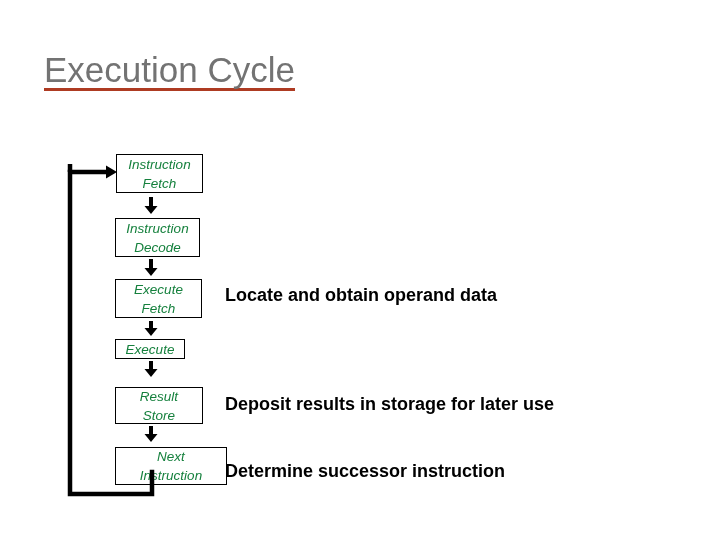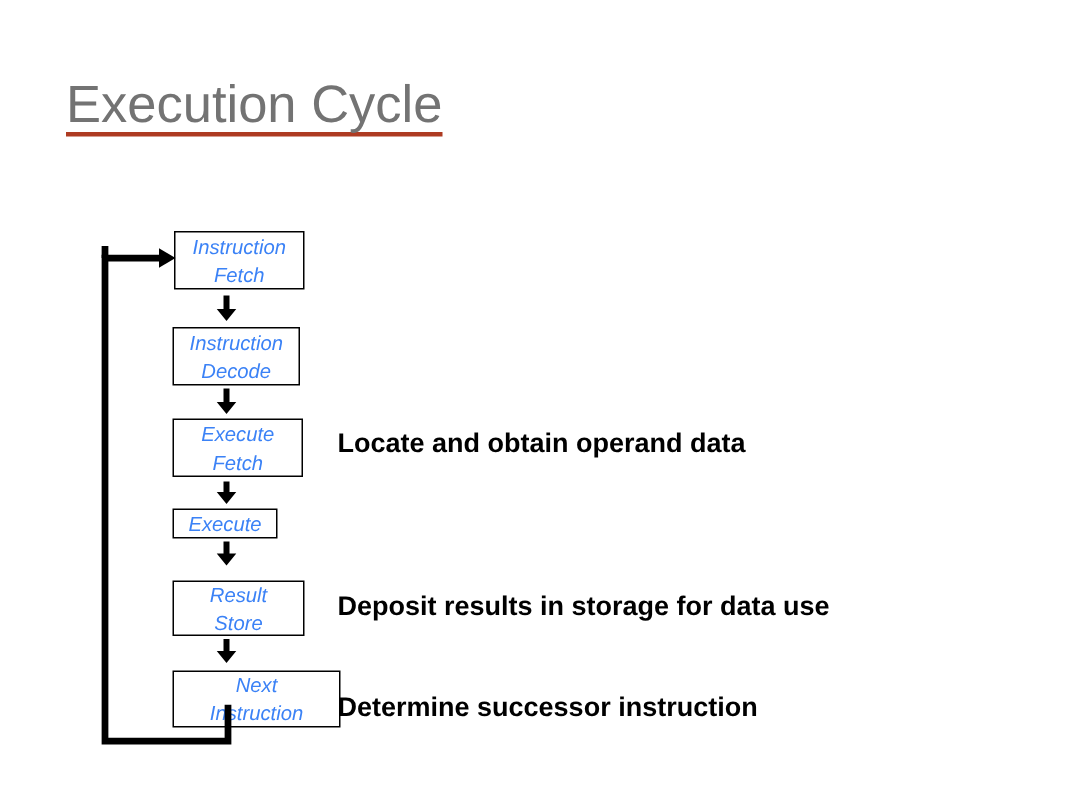--- a/index.html
+++ b/index.html
@@ -33,21 +33,21 @@
     box-sizing: border-box;
     background: #ffffff;
     border: 1.5px solid #000000;
     display: flex;
     flex-direction: column;
     align-items: center;
     justify-content: center;
     font-style: italic;
     font-size: 13.5px;
     line-height: 19px;
-    color: #3b82f6;
+    color: #15803d;
     text-align: center;
   }
   .b1 { left: 116px; top: 154px; width: 87px; height: 39px; }
   .b2 { left: 115px; top: 218px; width: 85px; height: 39px; }
   .b3 { left: 115px; top: 279px; width: 87px; height: 39px; }
   .b4 { left: 115px; top: 339px; width: 70px; height: 20px; }
   .b5 { left: 115px; top: 387px; width: 88px; height: 37px; }
   .b6 { left: 115px; top: 447px; width: 112px; height: 38px; }
   .desc {
     position: absolute;
@@ -98,21 +98,21 @@
   <div class="flow-box b5">
     <span>Result</span>
     <span>Store</span>
   </div>
   <div class="flow-box b6">
     <span>Next</span>
     <span>Instruction</span>
   </div>
 
   <div class="desc d3">Locate and obtain operand data</div>
-  <div class="desc d5">Deposit results in storage for data use</div>
+  <div class="desc d5">Deposit results in storage for later use</div>
   <div class="desc d6">Determine successor instruction</div>
 
   <svg class="connectors" viewBox="0 0 720 540" xmlns="http://www.w3.org/2000/svg">
 
     <g stroke="#000" fill="#000">
       <line x1="151" y1="197" x2="151" y2="207" stroke-width="4"></line>
       <polygon points="144.5,206 157.5,206 151,214" stroke="none"></polygon>
     </g>
     <g stroke="#000" fill="#000">
       <line x1="151" y1="259" x2="151" y2="269" stroke-width="4"></line>

